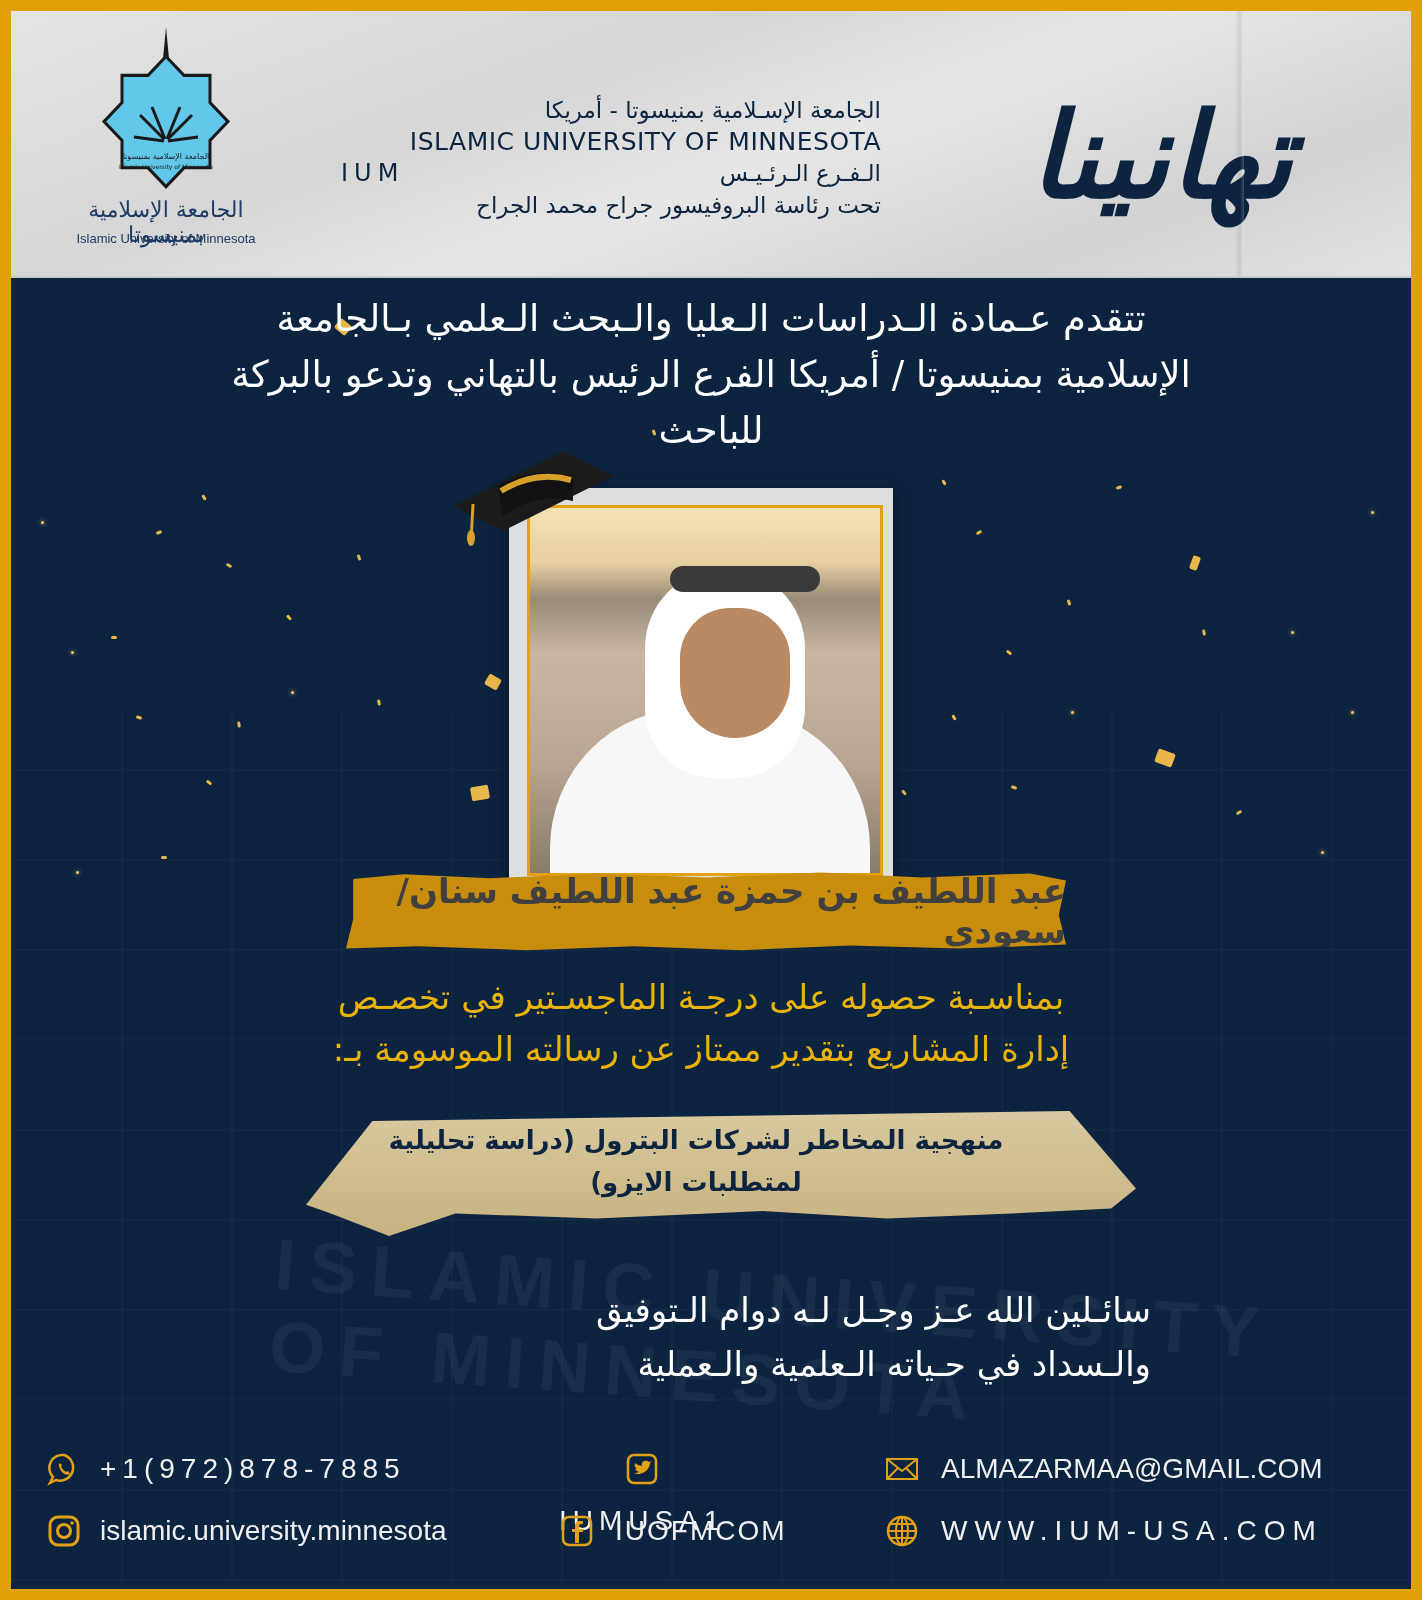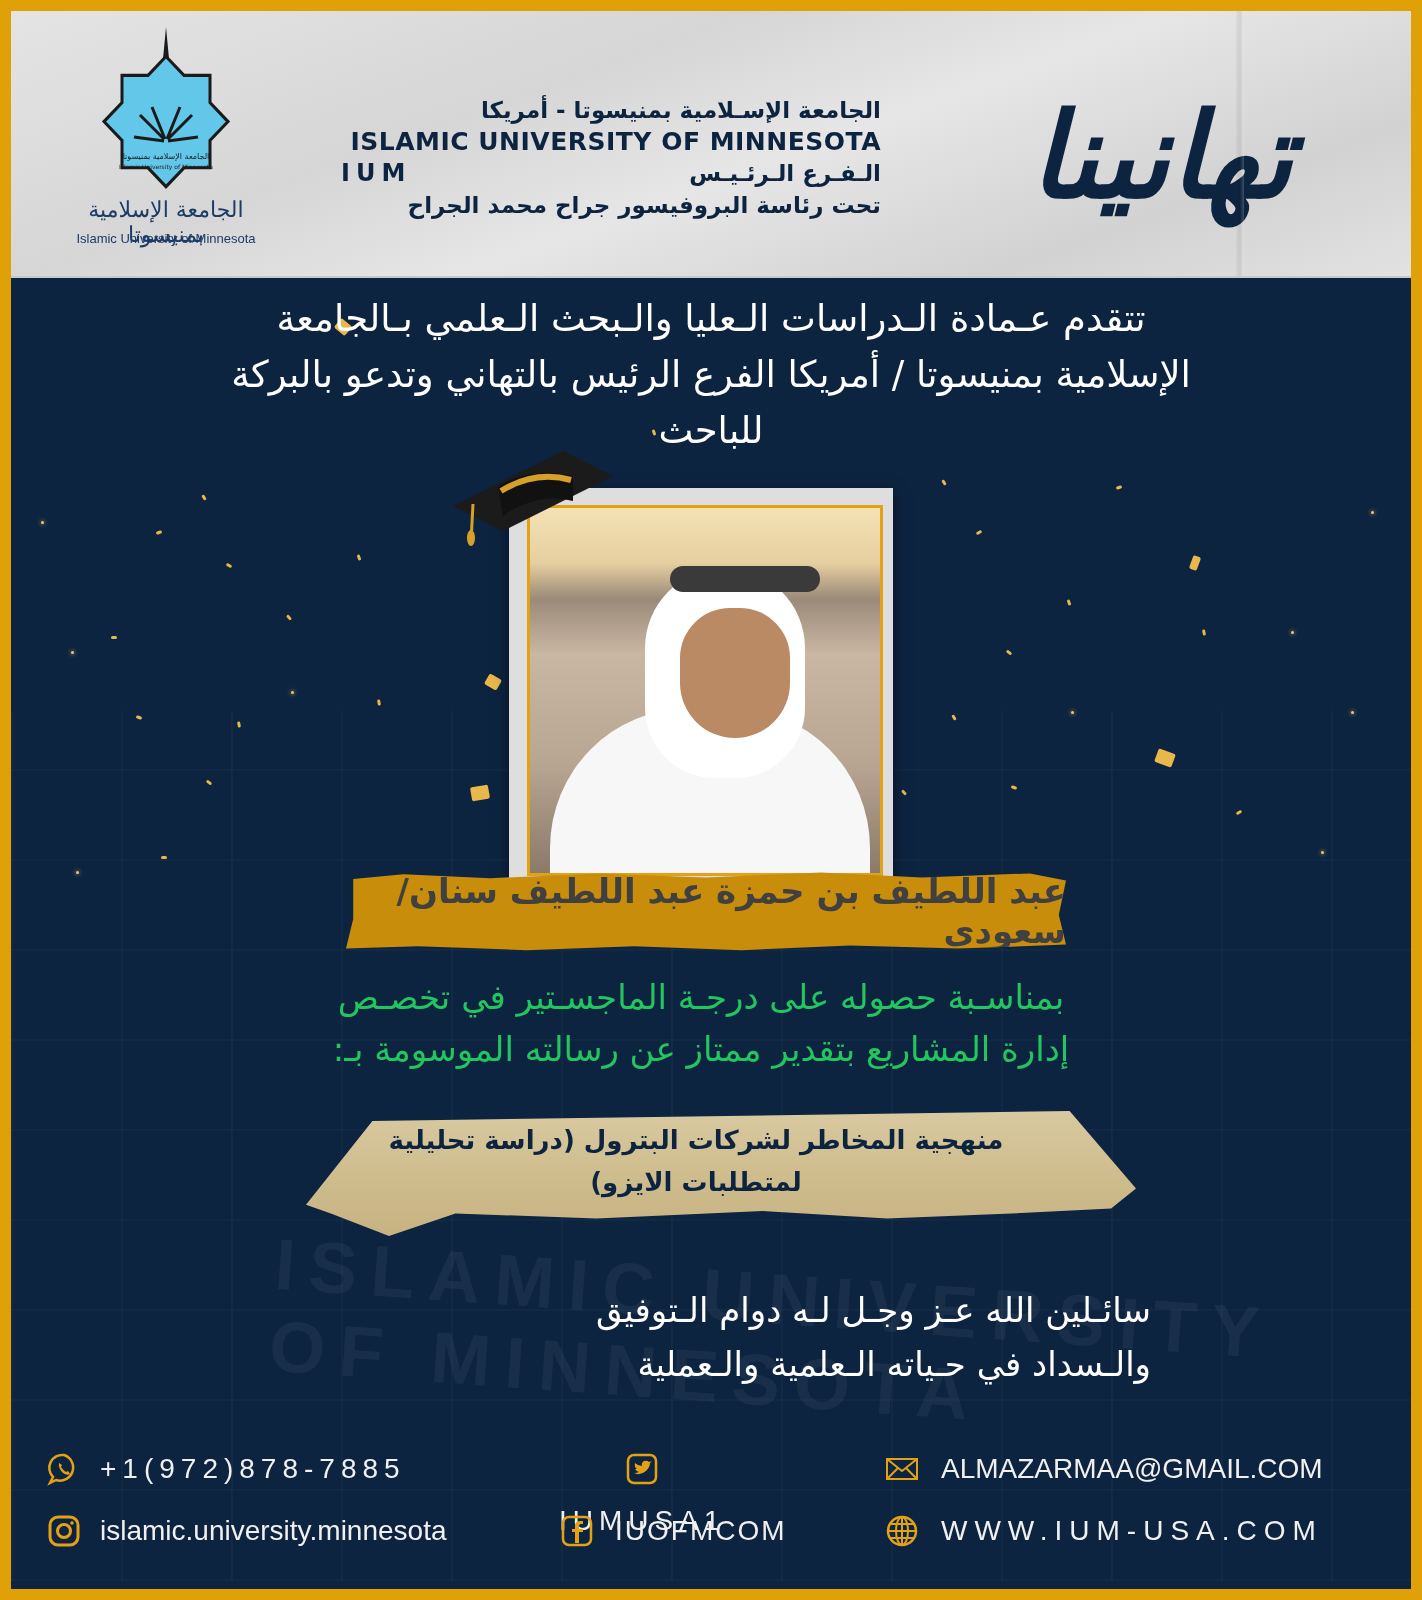--- a/index.html
+++ b/index.html
@@ -26,21 +26,21 @@
   .logo-text-ar {
     position: absolute; left: 0; top: 178px; width: 220px; text-align: center;
     color: #1c3b66; font-family: "DejaVu Serif", serif; font-size: 22px; direction: rtl;
   }
   .logo-text-en {
     position: absolute; left: 0; top: 212px; width: 220px; text-align: center;
     color: #1c3b66; font-family: "Liberation Sans", sans-serif; font-size: 13px;
   }
   .uni-block {
     position: absolute; left: 330px; top: 83px; width: 540px; direction: rtl; text-align: right;
-    color: #0d2440; font-family: "DejaVu Sans", sans-serif; font-weight: bold;
+    color: #0d2440; font-family: "DejaVu Sans", sans-serif; font-weight: normal;
   }
   .uni-block .l1 { font-size: 23px; line-height: 33px; }
   .uni-block .l2 { font-size: 25px; line-height: 30px; direction: ltr; text-align: right; letter-spacing: 0.5px; }
   .uni-block .l3 { font-size: 23px; line-height: 32px; display: flex; justify-content: space-between; }
   .uni-block .l3 .ium { direction: ltr; letter-spacing: 6px; font-size: 24px; text-align: center; }
   .uni-block .l4 { font-size: 23px; line-height: 32px; }
   .congrats {
     position: absolute; left: 930px; top: 30px; width: 440px; height: 230px;
     color: #0d2440; font-family: "DejaVu Serif", serif; font-size: 118px; font-weight: bold;
     direction: rtl; text-align: center; line-height: 230px; font-style: italic;
@@ -86,21 +86,21 @@
   
   .name-banner {
     position: absolute; left: 335px; top: 860px; width: 720px; height: 80px;
     background: #c88d0a; clip-path: polygon(1% 10%, 8% 4%, 20% 9%, 35% 3%, 50% 8%, 66% 2%, 80% 8%, 95% 3%, 100% 12%, 99% 55%, 100% 92%, 85% 97%, 70% 93%, 55% 99%, 40% 94%, 25% 99%, 10% 94%, 0% 97%, 1% 60%);
     display: flex; align-items: center; justify-content: center;
   }
   .name-banner span { color: #404040; font-weight: bold; font-size: 34px; direction: rtl; }
   
   .occasion {
     position: absolute; left: 230px; top: 960px; width: 920px; direction: rtl; text-align: center;
-    color: #22c55e; font-size: 34px; line-height: 52px;
+    color: #eab308; font-size: 34px; line-height: 52px;
   }
   
   .thesis {
     position: absolute; left: 295px; top: 1100px; width: 830px; height: 125px;
     background: linear-gradient(180deg, #d9c9a0 0%, #cfbd8e 50%, #c7b281 100%);
     clip-path: polygon(8% 8%, 92% 0%, 100% 62%, 97% 78%, 85% 82%, 70% 86%, 55% 80%, 35% 86%, 18% 82%, 10% 100%, 3% 82%, 0% 75%);
   }
   .thesis-text {
     position: absolute; left: 295px; top: 1108px; width: 780px; direction: rtl; text-align: center;
     color: #0d2440; font-weight: bold; font-size: 26px; line-height: 42px;

